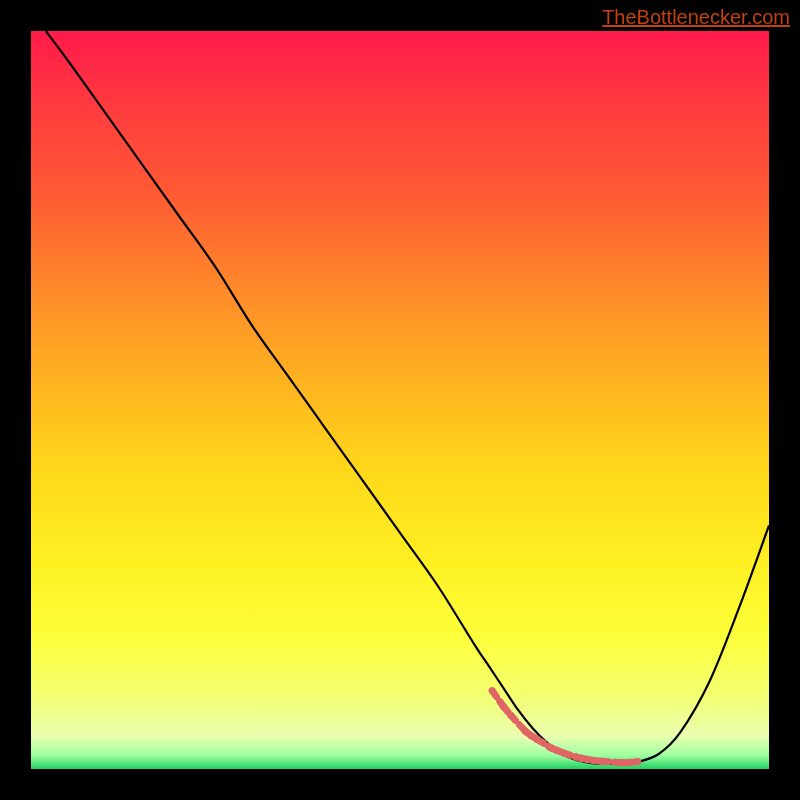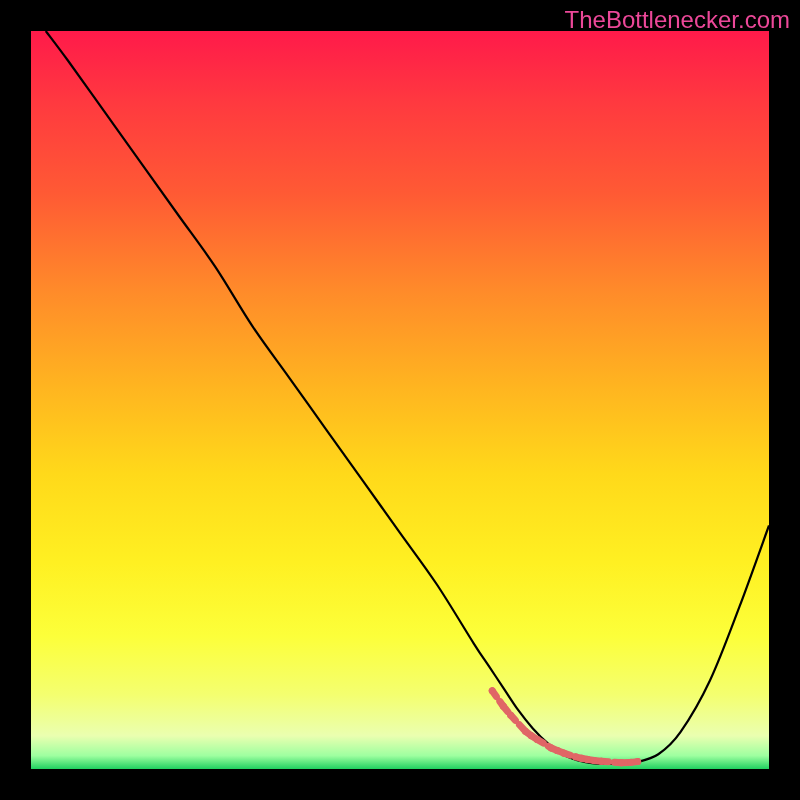--- a/index.html
+++ b/index.html
@@ -8,24 +8,25 @@
   .chart-container {
     position: relative;
     width: 800px;
     height: 800px;
     background: #000;
   }
   .attribution {
     position: absolute;
     top: 6px;
     right: 10px;
-    color: #ec4899;
-    font-size: 24px;
+    color: #c2410c;
+    font-size: 20px;
     font-weight: normal;
     z-index: 10;
+    text-decoration: underline;
   }
   .plot-area {
     position: absolute;
     left: 31px;
     top: 31px;
     width: 738px;
     height: 738px;
     overflow: visible;
   }
   .gradient-bg {

